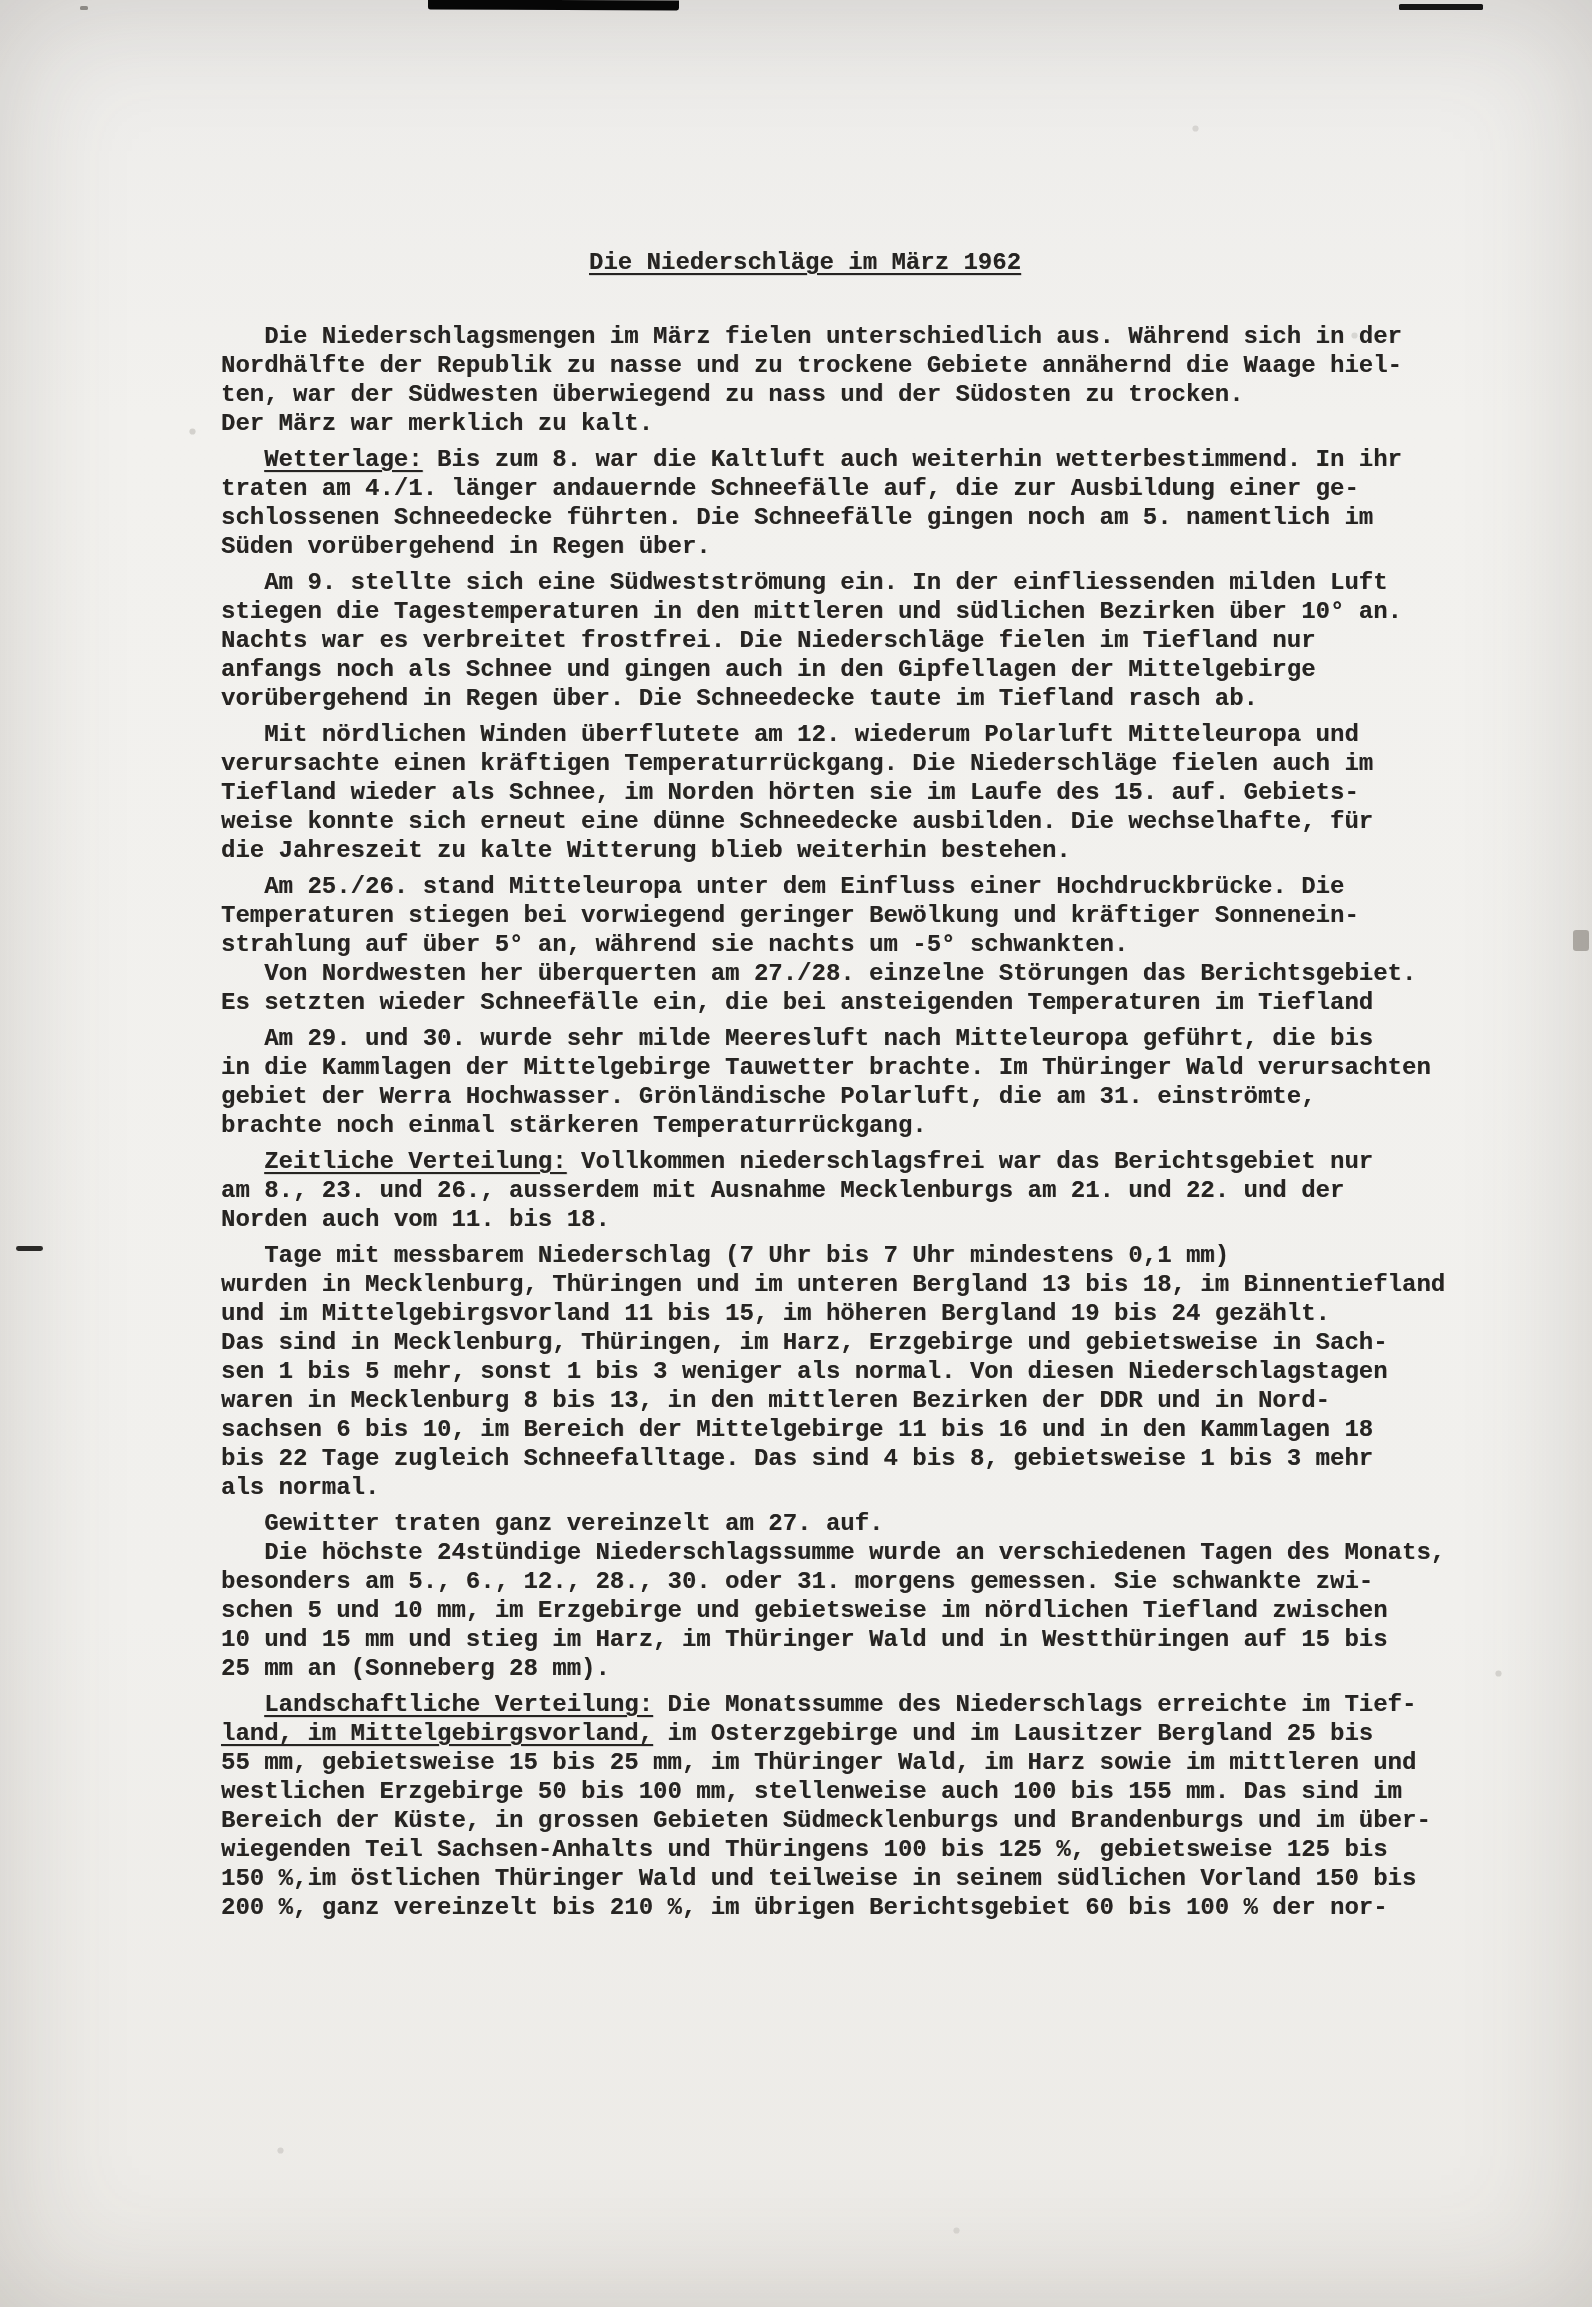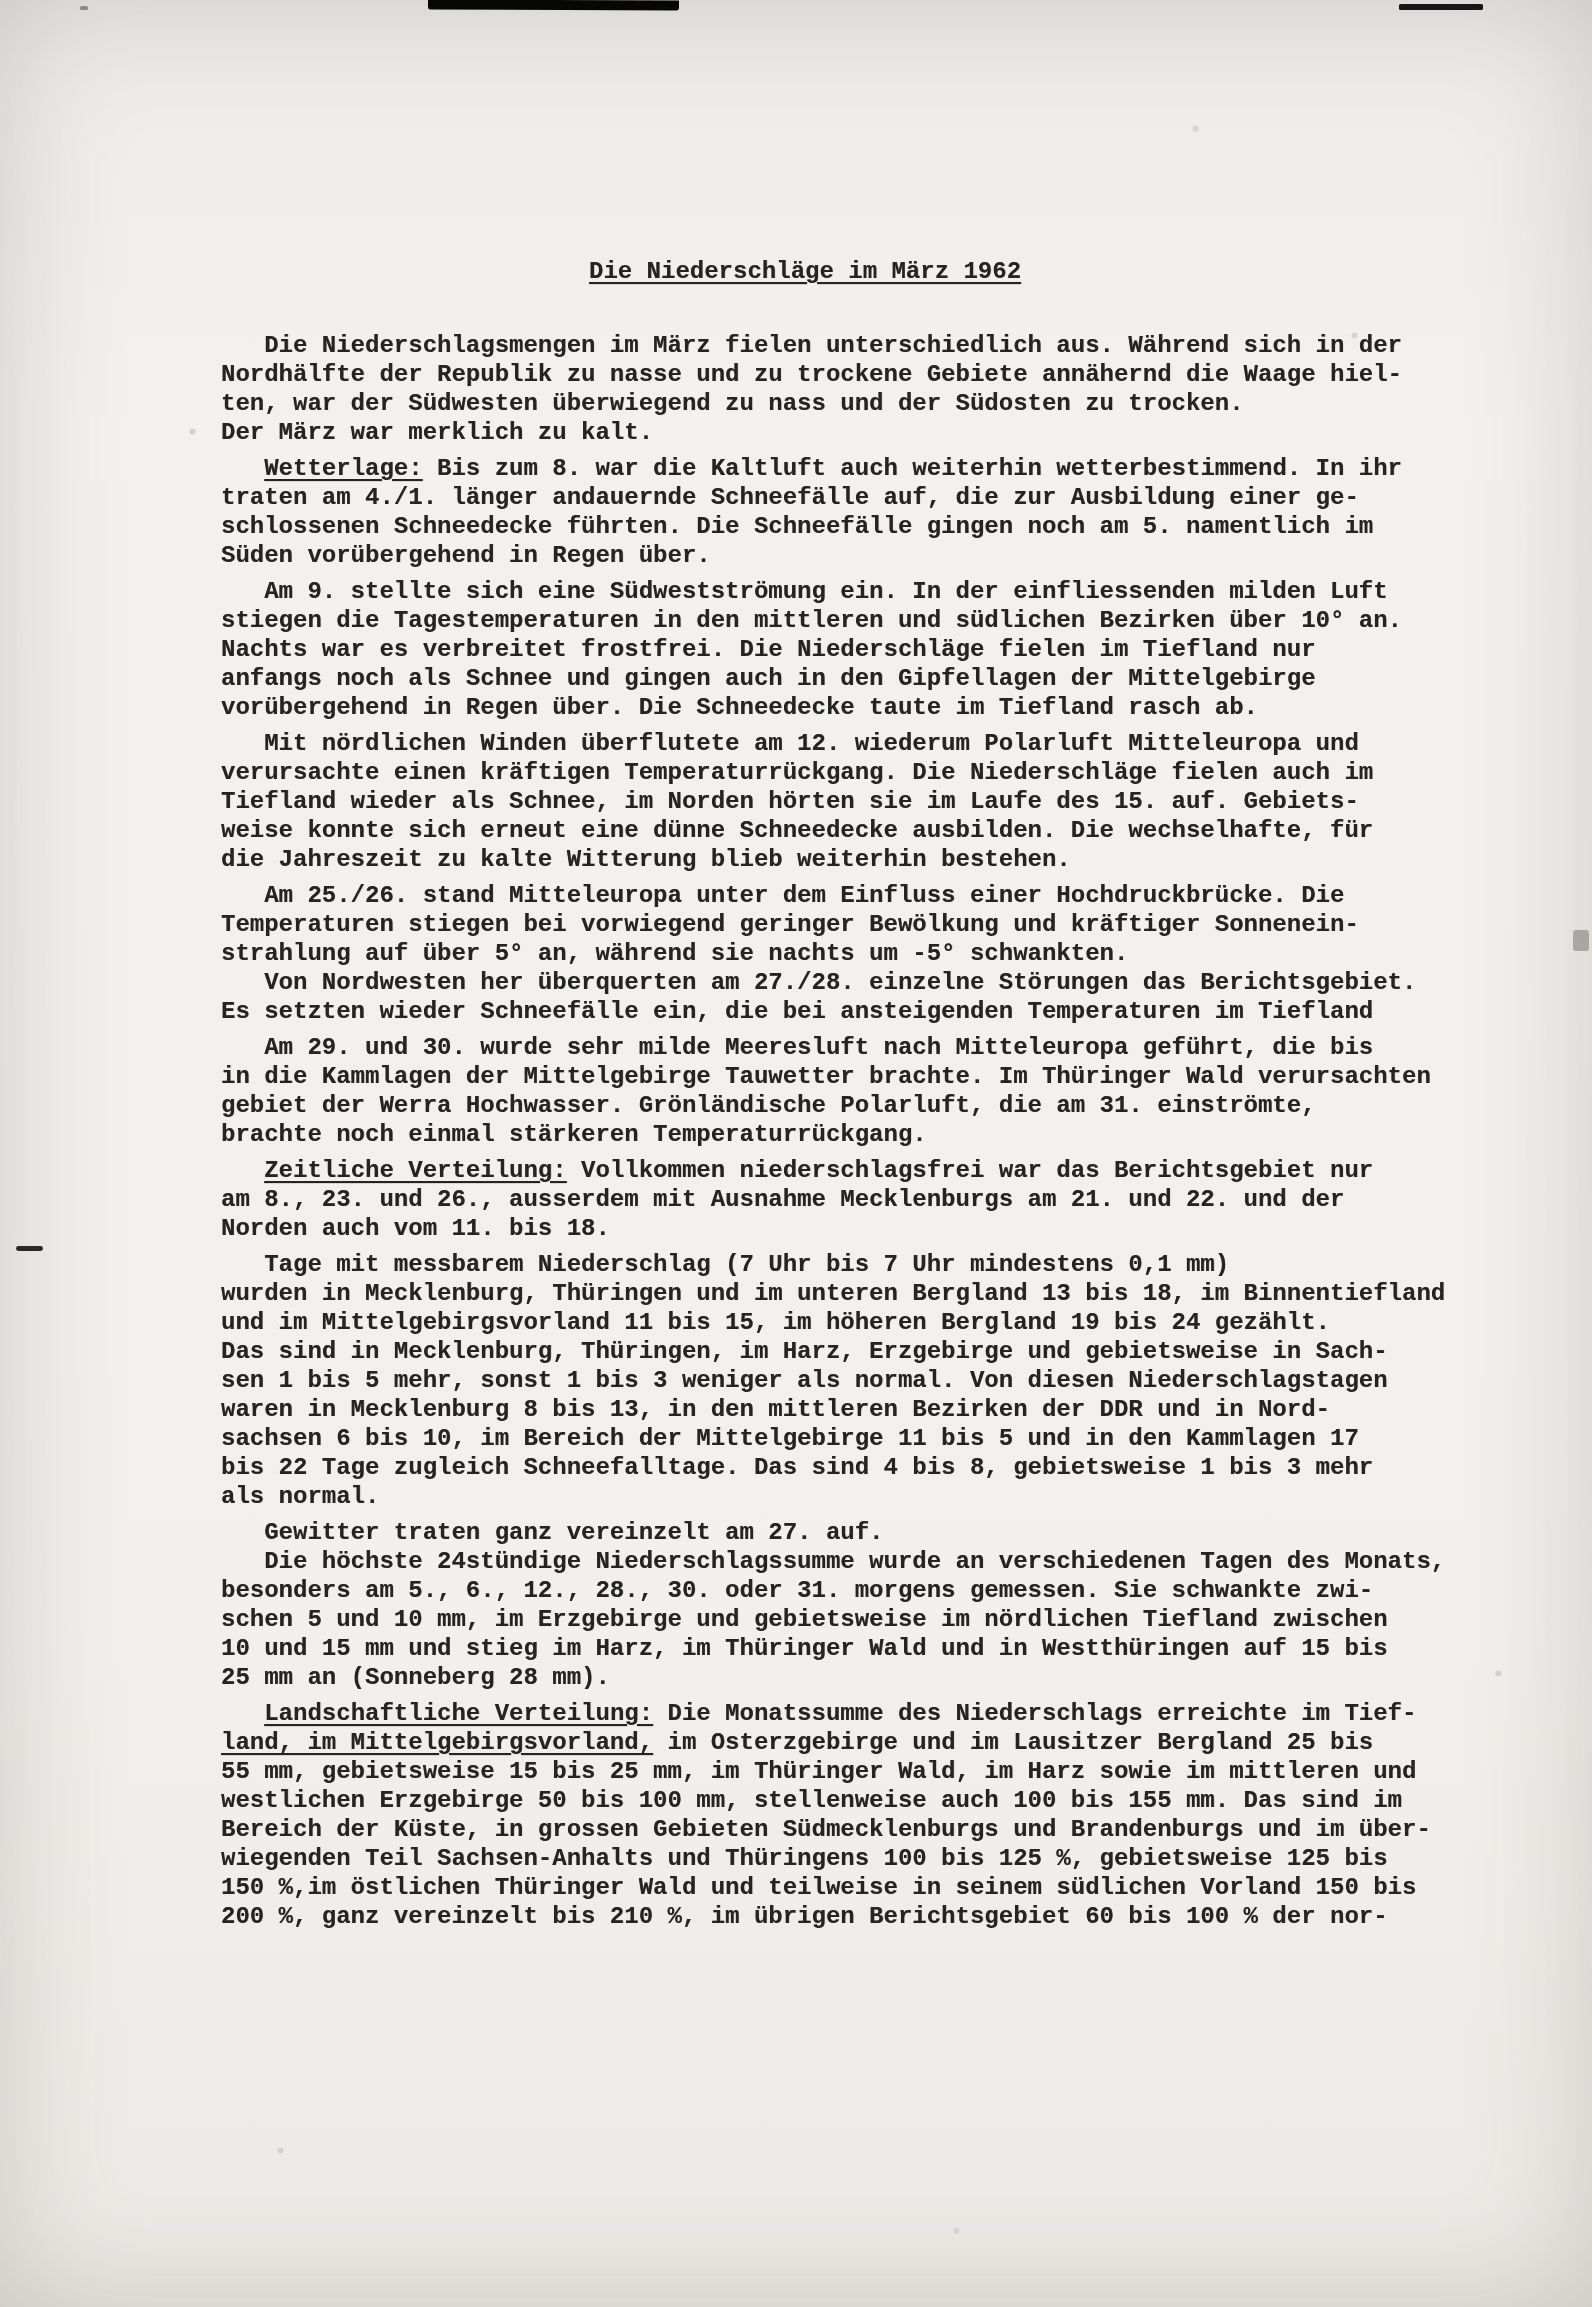--- a/index.html
+++ b/index.html
@@ -15,21 +15,21 @@
     background: var(--paper, #f0efec);
     background-image: linear-gradient(180deg, #edecea 0%, #f2f1ee 18%, #f1f0ed 70%, #eceae6 100%);
     box-shadow: inset 0 0 127px rgba(80, 74, 66, 0.22);
     overflow: hidden;
     font-family: "Liberation Mono", "DejaVu Sans Mono", monospace;
     color: var(--ink, #262422);
   }
   .content {
     position: absolute;
     left: 221px;
-    top: 257px;
+    top: 248px;
     width: 1321px;
     font-size: 24px;
     font-weight: 700;
     text-shadow: 0.3px 0.3px 0.6px rgba(40, 36, 32, 0.45);
   }
   .title-line {
     height: 29px;
     line-height: 29px;
     white-space: pre;
     margin-left: 368px;
@@ -142,21 +142,21 @@
           <div class="line"><span>am 8., 23. und 26., ausserdem mit Ausnahme Mecklenburgs am 21. und 22. und der</span></div>
           <div class="line"><span>Norden auch vom 11. bis 18.</span></div>
         </div>
         <div class="para gap">
           <div class="line"><span>   Tage mit messbarem Niederschlag (7 Uhr bis 7 Uhr mindestens 0,1 mm)</span></div>
           <div class="line"><span>wurden in Mecklenburg, Thüringen und im unteren Bergland 13 bis 18, im Binnentiefland</span></div>
           <div class="line"><span>und im Mittelgebirgsvorland 11 bis 15, im höheren Bergland 19 bis 24 gezählt.</span></div>
           <div class="line"><span>Das sind in Mecklenburg, Thüringen, im Harz, Erzgebirge und gebietsweise in Sach-</span></div>
           <div class="line"><span>sen 1 bis 5 mehr, sonst 1 bis 3 weniger als normal. Von diesen Niederschlagstagen</span></div>
           <div class="line"><span>waren in Mecklenburg 8 bis 13, in den mittleren Bezirken der DDR und in Nord-</span></div>
-          <div class="line"><span>sachsen 6 bis 10, im Bereich der Mittelgebirge 11 bis 5 und in den Kammlagen 17</span></div>
+          <div class="line"><span>sachsen 6 bis 10, im Bereich der Mittelgebirge 11 bis 16 und in den Kammlagen 18</span></div>
           <div class="line"><span>bis 22 Tage zugleich Schneefalltage. Das sind 4 bis 8, gebietsweise 1 bis 3 mehr</span></div>
           <div class="line"><span>als normal.</span></div>
         </div>
         <div class="para gap">
           <div class="line"><span>   Gewitter traten ganz vereinzelt am 27. auf.</span></div>
         </div>
         <div class="para">
           <div class="line"><span>   Die höchste 24stündige Niederschlagssumme wurde an verschiedenen Tagen des Monats,</span></div>
           <div class="line"><span>besonders am 5., 6., 12., 28., 30. oder 31. morgens gemessen. Sie schwankte zwi-</span></div>
           <div class="line"><span>schen 5 und 10 mm, im Erzgebirge und gebietsweise im nördlichen Tiefland zwischen</span></div>

